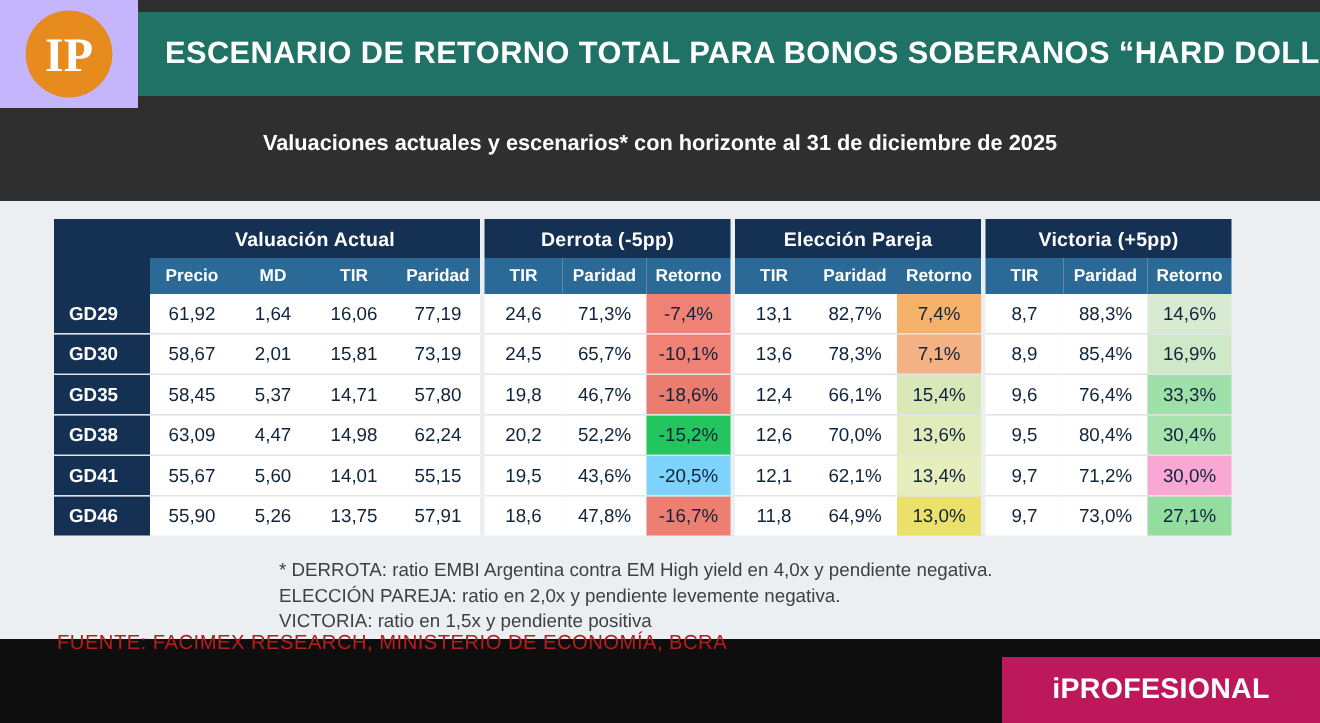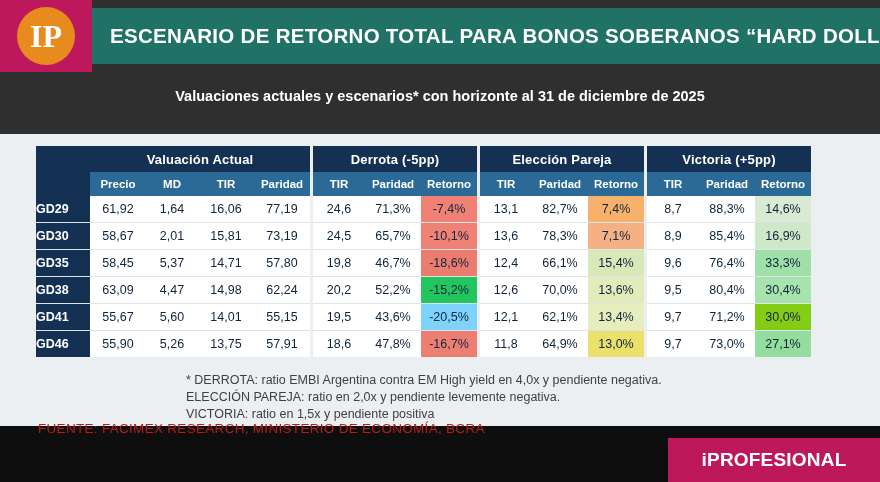--- a/index.html
+++ b/index.html
@@ -11,21 +11,21 @@
     position:relative;
   }
 
   
   .header{
     position:absolute;left:0;top:0;width:880px;height:72px;
     background:#2f2f2f;
   }
   .logo-box{
     position:absolute;left:0;top:0;width:92px;height:72px;
-    background:#be185d;
+    background:#c4b5fd;
     display:flex;align-items:center;justify-content:center;
   }
   .logo-circle{
     width:58px;height:58px;border-radius:50%;
     background:#e78b1e;
     display:flex;align-items:center;justify-content:center;
     color:#ffffff;font-family:"Liberation Serif", serif;
     font-size:32px;font-weight:bold;letter-spacing:0px;
   }
   .header-bar{
@@ -89,20 +89,21 @@
   }
   .sub-head th.lbl-corner,.grp-head th.lbl-corner{
     background:#143154;
   }
   .row-label{
     background:#143154;
     color:#ffffff;
     font-weight:bold;
     font-size:12.5px;
     text-align:left;
+    padding-left:10px;
     width:54px;
   }
   tbody td{
     height:26px;
     text-align:center;
     background:#ffffff;
     color:#10243b;
     font-size:12.5px;
     border-bottom:1px solid #dfe4e8;
   }
@@ -262,21 +263,21 @@
         <td class="w-num">14,01</td>
         <td class="w-num">55,15</td>
         <td class="w-num2 sep-l">19,5</td>
         <td class="w-num">43,6%</td>
         <td class="w-ret" style="background: #7dd3fc;">-20,5%</td>
         <td class="w-num2 sep-l">12,1</td>
         <td class="w-num">62,1%</td>
         <td class="w-ret" style="background: rgb(231, 238, 190);">13,4%</td>
         <td class="w-num2 sep-l">9,7</td>
         <td class="w-num">71,2%</td>
-        <td class="w-ret" style="background: #84cc16; margin-left: 41px;">30,0%</td>
+        <td class="w-ret" style="background: #f9a8d4; margin-left: 41px;">30,0%</td>
       </tr>
 
       <tr>
         <td class="row-label">GD46</td>
         <td class="w-num">55,90</td>
         <td class="w-num2">5,26</td>
         <td class="w-num">13,75</td>
         <td class="w-num">57,91</td>
         <td class="w-num2 sep-l">18,6</td>
         <td class="w-num">47,8%</td>

